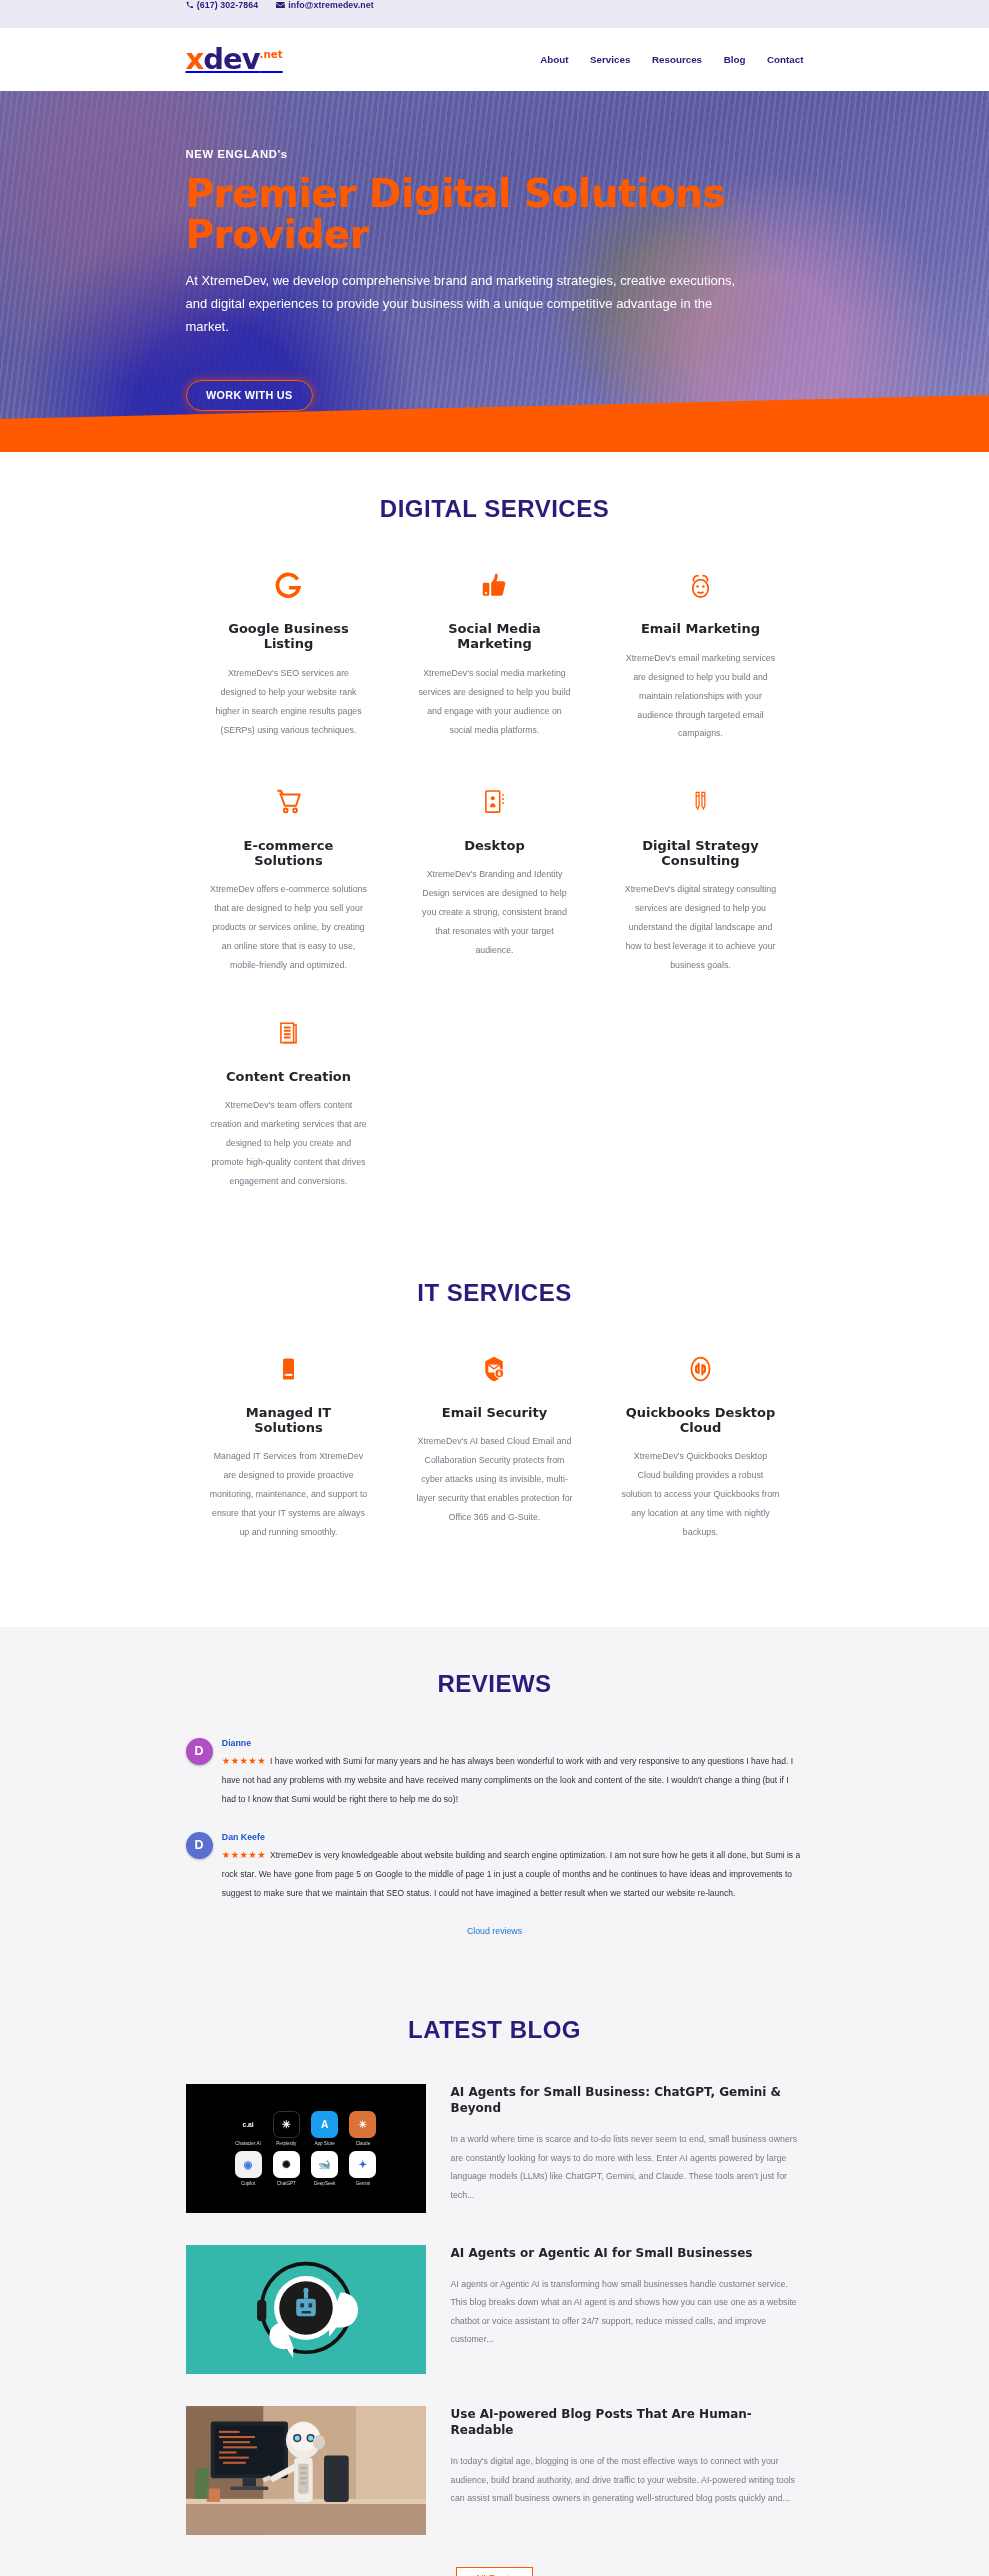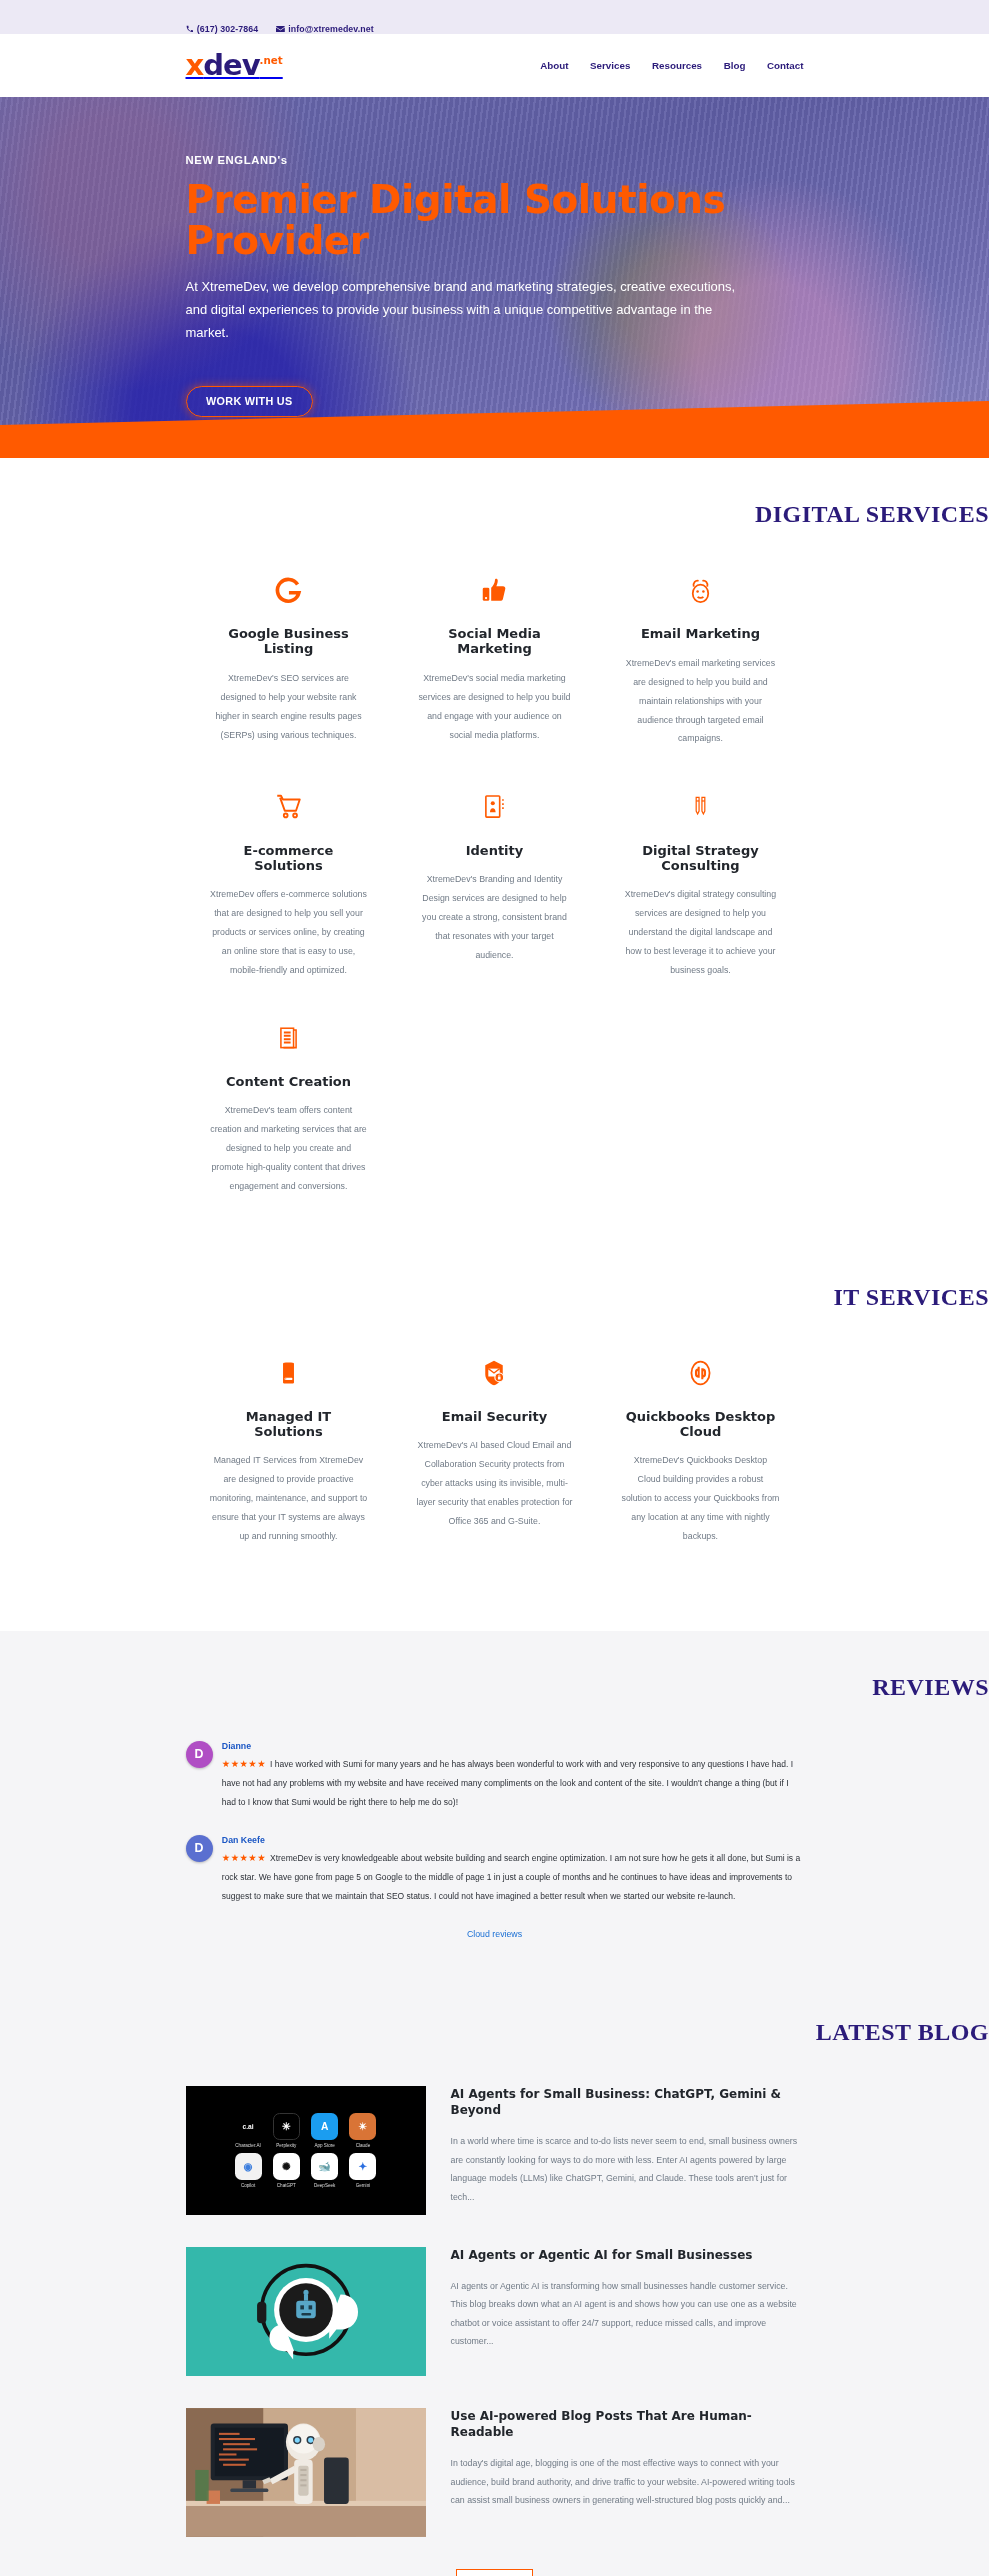--- a/index.html
+++ b/index.html
@@ -15,21 +15,21 @@
   html,body{width:989px;}
   body{
     font-family:"Liberation Sans", sans-serif;
     background:#ffffff;
     color:#2d3138;
     -webkit-font-smoothing:antialiased;
   }
   .wrap{width:618px;margin:0 auto;}
 
   
-  .topbar{background:var(--topbar-bg);height:34px;display:flex;align-items:flex-end;}
+  .topbar{background:var(--topbar-bg);height:28px;display:flex;align-items:flex-start;}
   .topbar-inner{width:618px;margin:0 auto;display:flex;gap:17.5px;align-items:center;
     font-size:8.8px;font-weight:700;color:var(--purple);letter-spacing:0.1px;}
   .tb-item{display:flex;align-items:center;gap:3.6px;text-decoration:none;color:var(--purple);}
   .tb-item svg{display:block;}
 
   
   .nav{height:63px;background:#fff;display:flex;align-items:center;}
   .nav-inner{width:618px;margin:0 auto;display:flex;align-items:center;justify-content:space-between;}
   .logo{font-size:29px;font-weight:800;letter-spacing:-1px;line-height:1;position:relative;
         font-family:"DejaVu Sans", sans-serif;}
@@ -68,22 +68,22 @@
   }
   .hero-bottom2{
     position:absolute;left:0;right:0;bottom:0;height:66px;z-index:3;
     background:rgba(255,120,40,.55);
     clip-path:polygon(0 58%,100% 14%,100% 100%,0 100%);
   }
 
   
   .section{padding:43px 0 20.6px;background:#fff;}
   .section-title{
-    text-align:right;color:var(--purple);font-size:24px;font-weight:800;letter-spacing:0.5px;
-    font-family:Liberation Serif, serif;margin-bottom:40px;
+    text-align:center;color:var(--purple);font-size:24px;font-weight:800;letter-spacing:0.5px;
+    font-family:Liberation Sans, sans-serif;margin-bottom:40px;
   }
   .svc-grid{display:flex;flex-wrap:wrap;}
   .svc{width:33.333%;padding:0 24px 36px;text-align:center;}
   .svc-icon{height:44px;display:flex;align-items:center;justify-content:center;margin-bottom:14.4px;color:var(--orange);}
   .svc-icon svg{display:block;}
   .svc-title{font-size:13px;font-weight:800;color:#22262c;margin-bottom:12.4px;
     font-family:"DejaVu Sans", sans-serif;}
   .svc-desc{font-size:8.8px;line-height:2.15;color:#707a86;}
 
   .it-section{background:#fff;padding:31px 0 49px;}
@@ -233,21 +233,21 @@
 
       <div class="svc">
         <div class="svc-icon">
           <svg width="26" height="31" viewBox="0 0 64 64" fill="none" stroke="#FF5A00" stroke-width="4">
             <rect x="12" y="6" width="34" height="52" rx="2"></rect>
             <circle cx="29" cy="24" r="5" fill="#FF5A00" stroke="none"></circle>
             <path d="M22 46c0-6 3-10 7-10s7 4 7 10z" fill="#FF5A00" stroke="none"></path>
             <path d="M52 16h4M52 26h4M52 36h4"></path>
           </svg>
         </div>
-        <div class="svc-title">Identity</div>
+        <div class="svc-title">Desktop</div>
         <div class="svc-desc">XtremeDev's Branding and Identity Design services are designed to help you create a strong, consistent brand that resonates with your target audience.</div>
       </div>
 
       <div class="svc">
         <div class="svc-icon">
           <svg width="23" height="32" viewBox="0 0 64 64" fill="none" stroke="#FF5A00" stroke-width="3.4">
             <path d="M20 8h8v38l-4 8-4-8z"></path>
               <path d="M20 18h8"></path>
             <path d="M36 8h8v38l-4 8-4-8z"></path>
               <path d="M36 18h8"></path>

